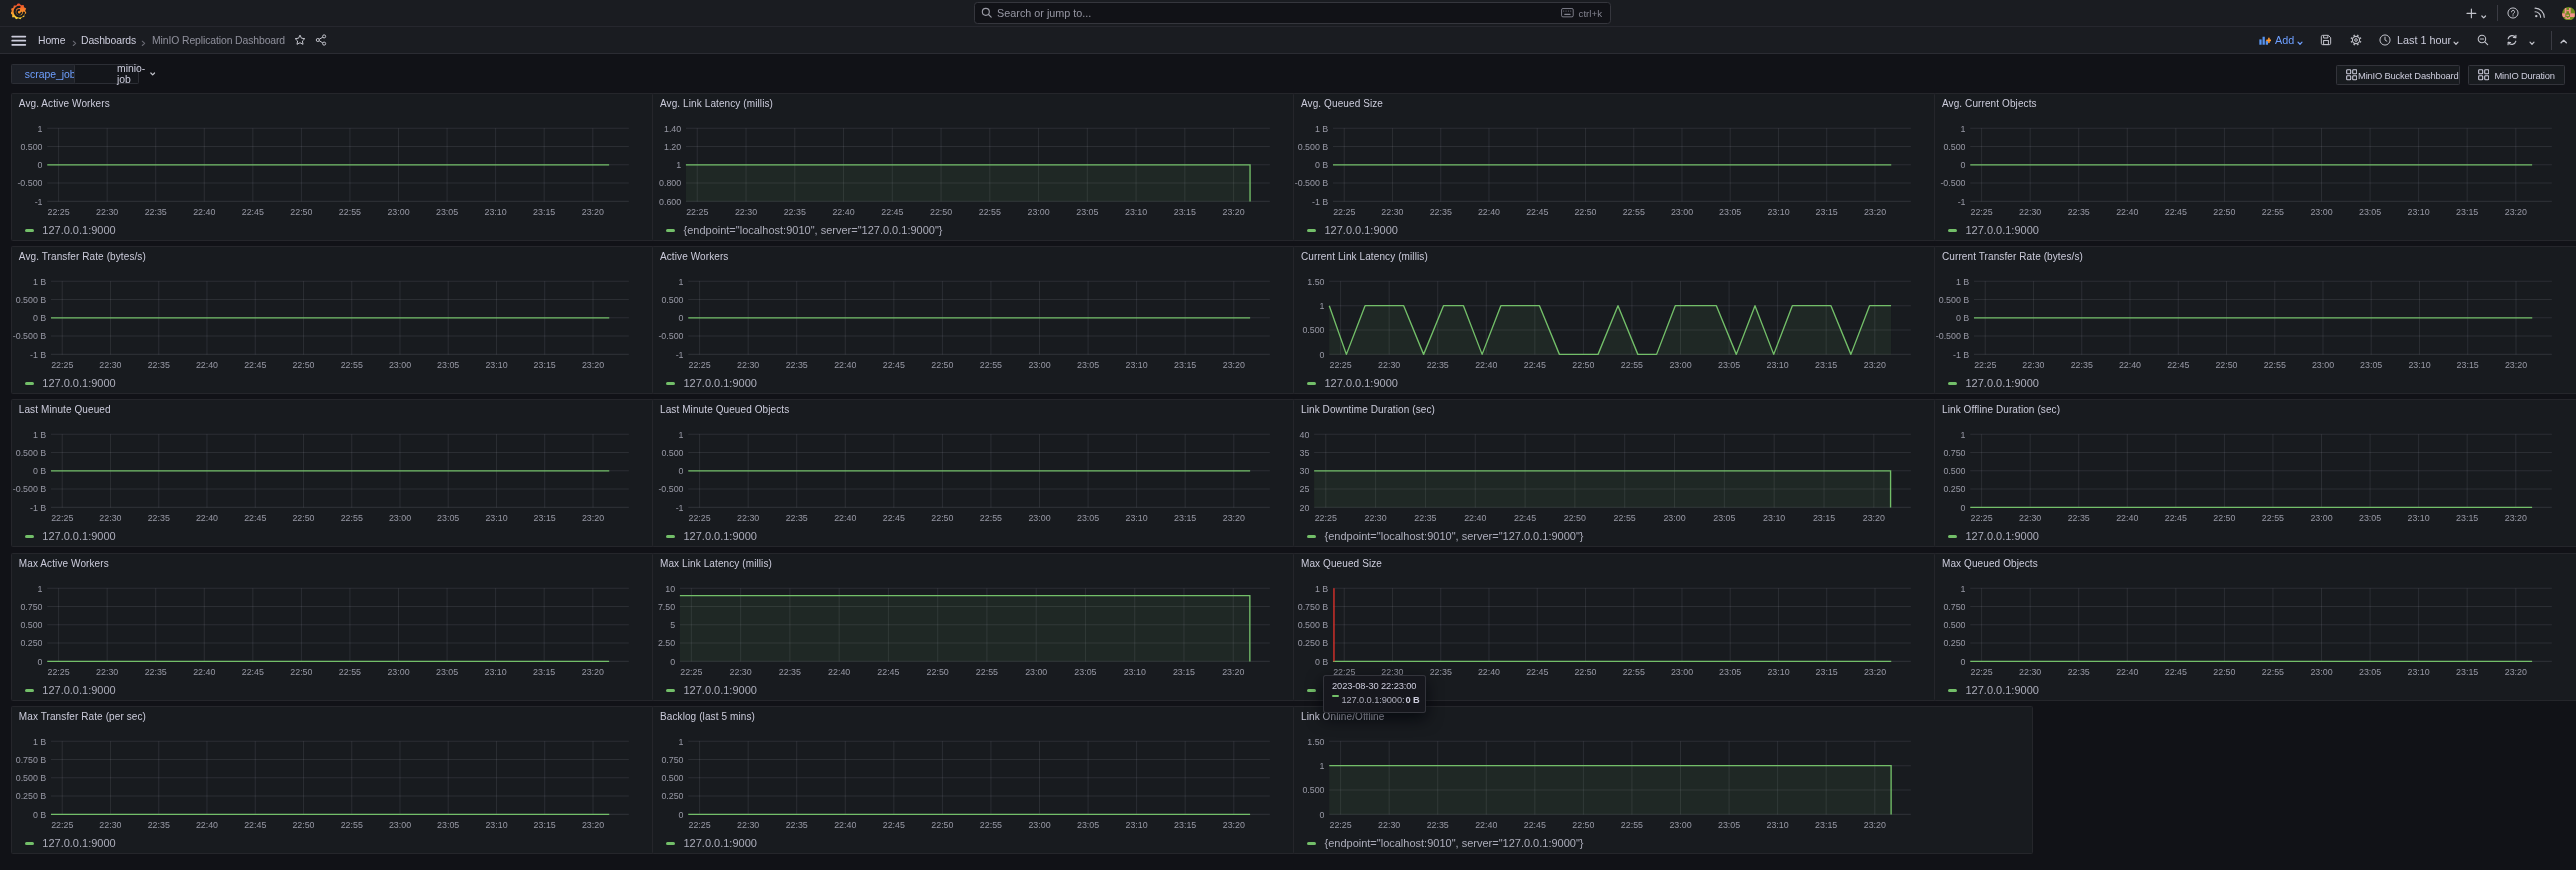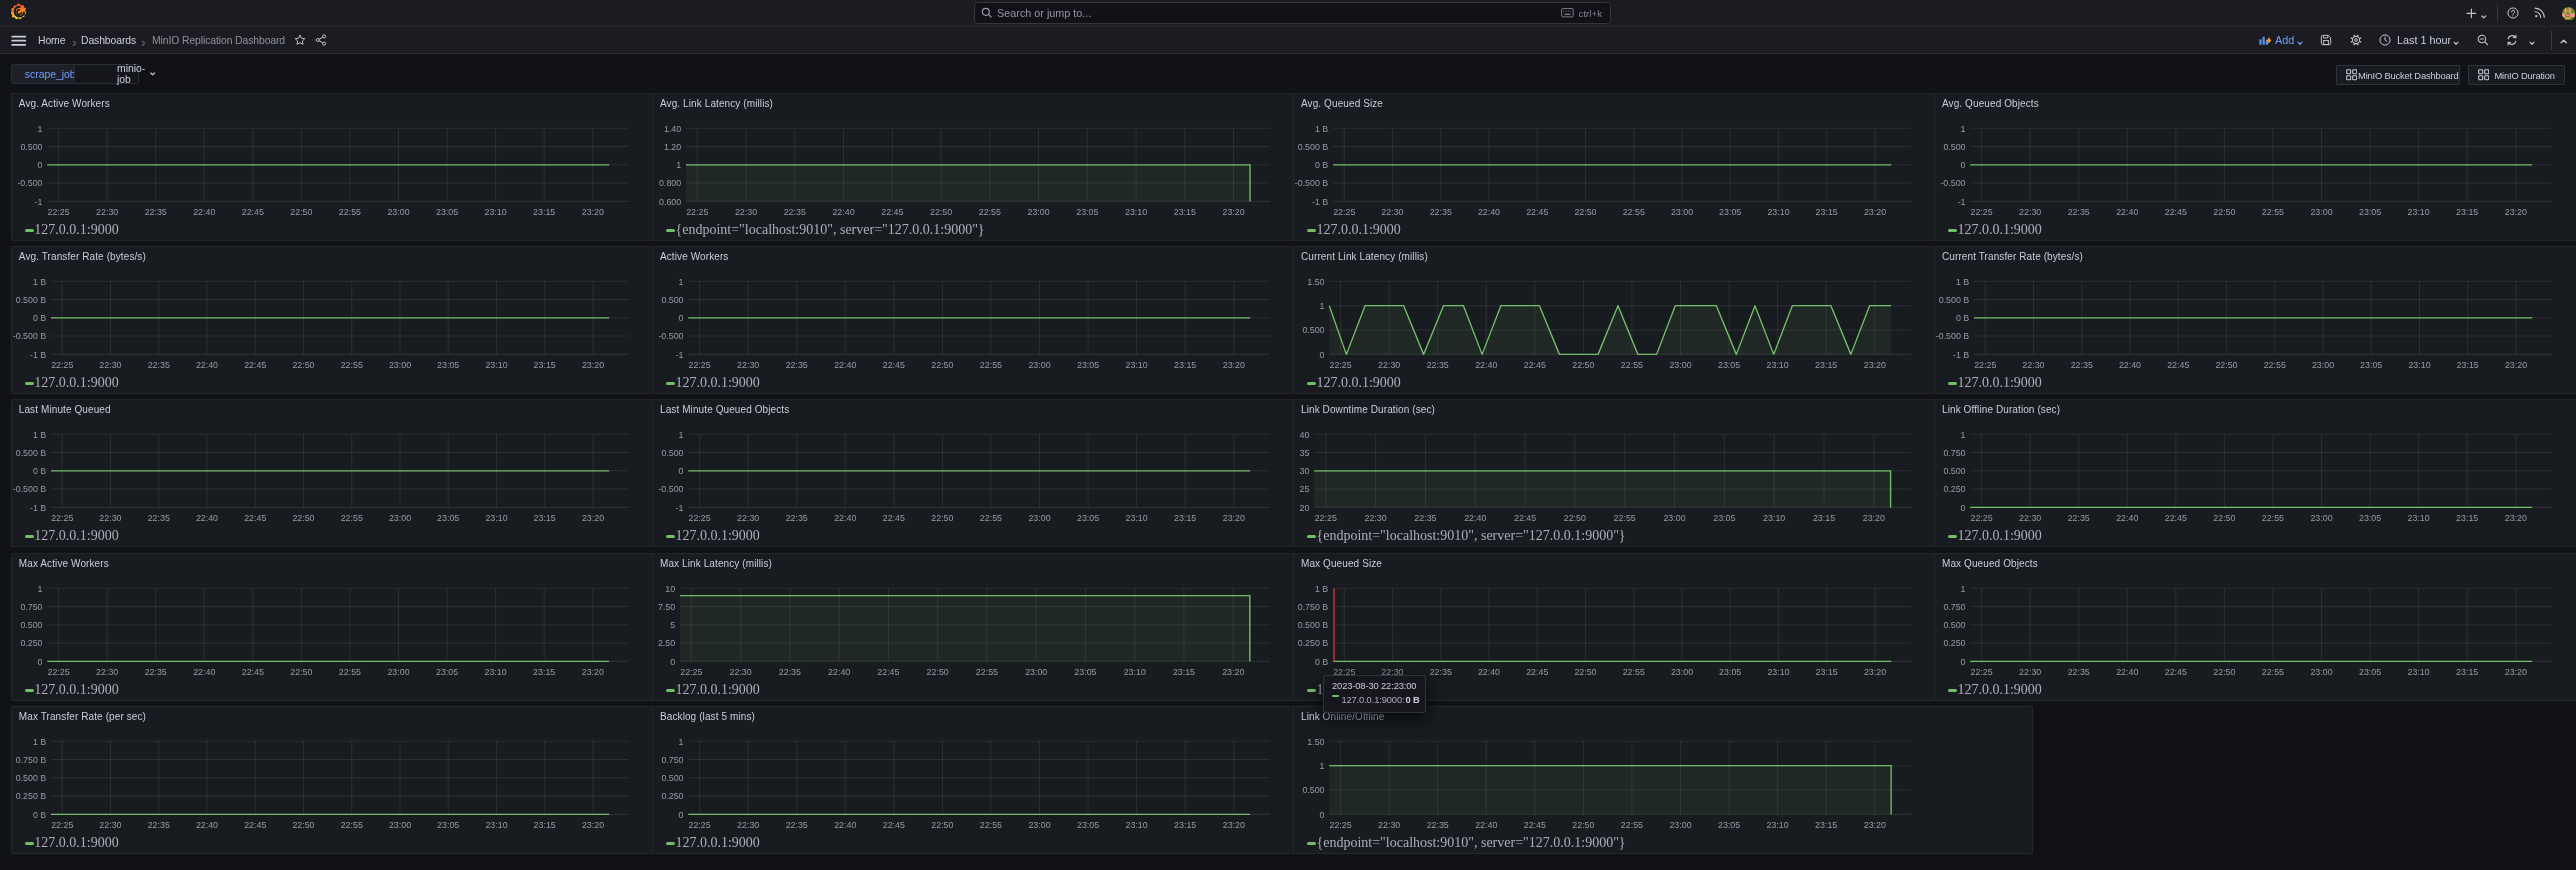--- a/index.html
+++ b/index.html
@@ -2,21 +2,21 @@
 <html style="font-size:10.8px"><head><meta charset="utf-8"><style>
 * { margin:0; padding:0; box-sizing:border-box; }
 html,body { width:2576px; height:870px; background:#111217; font-family:"Liberation Sans",sans-serif; overflow:hidden; position:relative; }
 .row1 { position:absolute; left:0; top:0; width:2576px; height:27px; background:#1a1c21; border-bottom:0.7px solid #26272e; }
 .row2 { position:absolute; left:0; top:27px; width:2576px; height:27px; background:#1a1c21; border-bottom:0.7px solid #2b2c33; }
 .panel { position:absolute; width:740px; height:148px; background:#181b1f; border:0.7px solid #25262b; border-radius:1.3px; }
 .pt { position:absolute; left:7px; top:4.4px; font-size:10px; font-weight:500; color:#ccccdc; letter-spacing:0.1px; white-space:nowrap; }
 .panel > svg.chart { position:absolute; left:0; top:0; }
 .leg { position:absolute; left:12.8px; top:131px; height:10.8px; display:flex; align-items:center; white-space:nowrap; }
 .pill { display:inline-block; width:9.7px; height:3.8px; border-radius:2px; background:#73bf69; }
-.legt { font-size:14px; color:rgba(204,204,220,0.82);font-family:Liberation Serif, serif; }
+.legt { margin-left:8px; font-size:11px; color:rgba(204,204,220,0.82); }
 .crumb { font-size:10.4px; letter-spacing:-0.1px; color:#ccccdc; }
 .chip { position:absolute; top:64px; height:20px; border:0.7px solid #2c2e35; border-radius:1.3px; display:flex; align-items:center; font-size:10.4px; }
 .dbtn { position:absolute; top:65px; height:20px; border:0.7px solid #33343b; border-radius:1.3px; background:#181b1f; display:flex; align-items:center; font-size:9.4px; letter-spacing:-0.2px; white-space:nowrap; color:#ccccdc; font-weight:500; }
 </style></head><body>
 <div class="row1"></div>
 <div style="position:absolute;left:11.4px;top:2.7px;"><svg width="15.5" height="17.5" viewBox="0 0 24 27">
 <defs>
         <linearGradient id="gflame" x1="0.5" y1="0" x2="0.5" y2="1">
 <stop offset="0" stop-color="#f1492c"></stop>
           <stop offset="0.5" stop-color="#f78b2a"></stop>
@@ -323,21 +323,21 @@
       <text x="793.2" y="180" text-anchor="middle" font-size="13.2" fill="rgba(204,204,220,0.70)">23:15</text>
       <text x="865.1" y="180" text-anchor="middle" font-size="13.2" fill="rgba(204,204,220,0.70)">23:20</text>
       <line x1="58.0" y1="105.3" x2="889.3" y2="105.3" stroke="#73bf69" stroke-width="2"></line>
     </svg>
     <div class="leg">
       <span class="pill"></span>
       <span class="legt">127.0.0.1:9000</span>
     </div>
   </div>
 <div class="panel" style="left:1934px;top:93px;">
-    <div class="pt">Avg. Queued Objects</div>
+    <div class="pt">Avg. Current Objects</div>
     <svg class="chart" width="636" height="148" font-family="Liberation Sans, sans-serif" viewBox="0 0 947 220">
       <line x1="52.5" y1="50.9" x2="918.5" y2="50.9" stroke="rgba(204,204,220,0.11)" stroke-width="1.5"></line>
       <line x1="52.5" y1="78.1" x2="918.5" y2="78.1" stroke="rgba(204,204,220,0.11)" stroke-width="1.5"></line>
       <line x1="52.5" y1="105.3" x2="918.5" y2="105.3" stroke="rgba(204,204,220,0.11)" stroke-width="1.5"></line>
       <line x1="52.5" y1="132.5" x2="918.5" y2="132.5" stroke="rgba(204,204,220,0.11)" stroke-width="1.5"></line>
       <line x1="52.5" y1="159.7" x2="918.5" y2="159.7" stroke="rgba(204,204,220,0.11)" stroke-width="1.5"></line>
       <line x1="69.4" y1="50.9" x2="69.4" y2="159.7" stroke="rgba(204,204,220,0.11)" stroke-width="1.5"></line>
       <line x1="141.7" y1="50.9" x2="141.7" y2="159.7" stroke="rgba(204,204,220,0.11)" stroke-width="1.5"></line>
       <line x1="214.0" y1="50.9" x2="214.0" y2="159.7" stroke="rgba(204,204,220,0.11)" stroke-width="1.5"></line>
       <line x1="286.3" y1="50.9" x2="286.3" y2="159.7" stroke="rgba(204,204,220,0.11)" stroke-width="1.5"></line>

